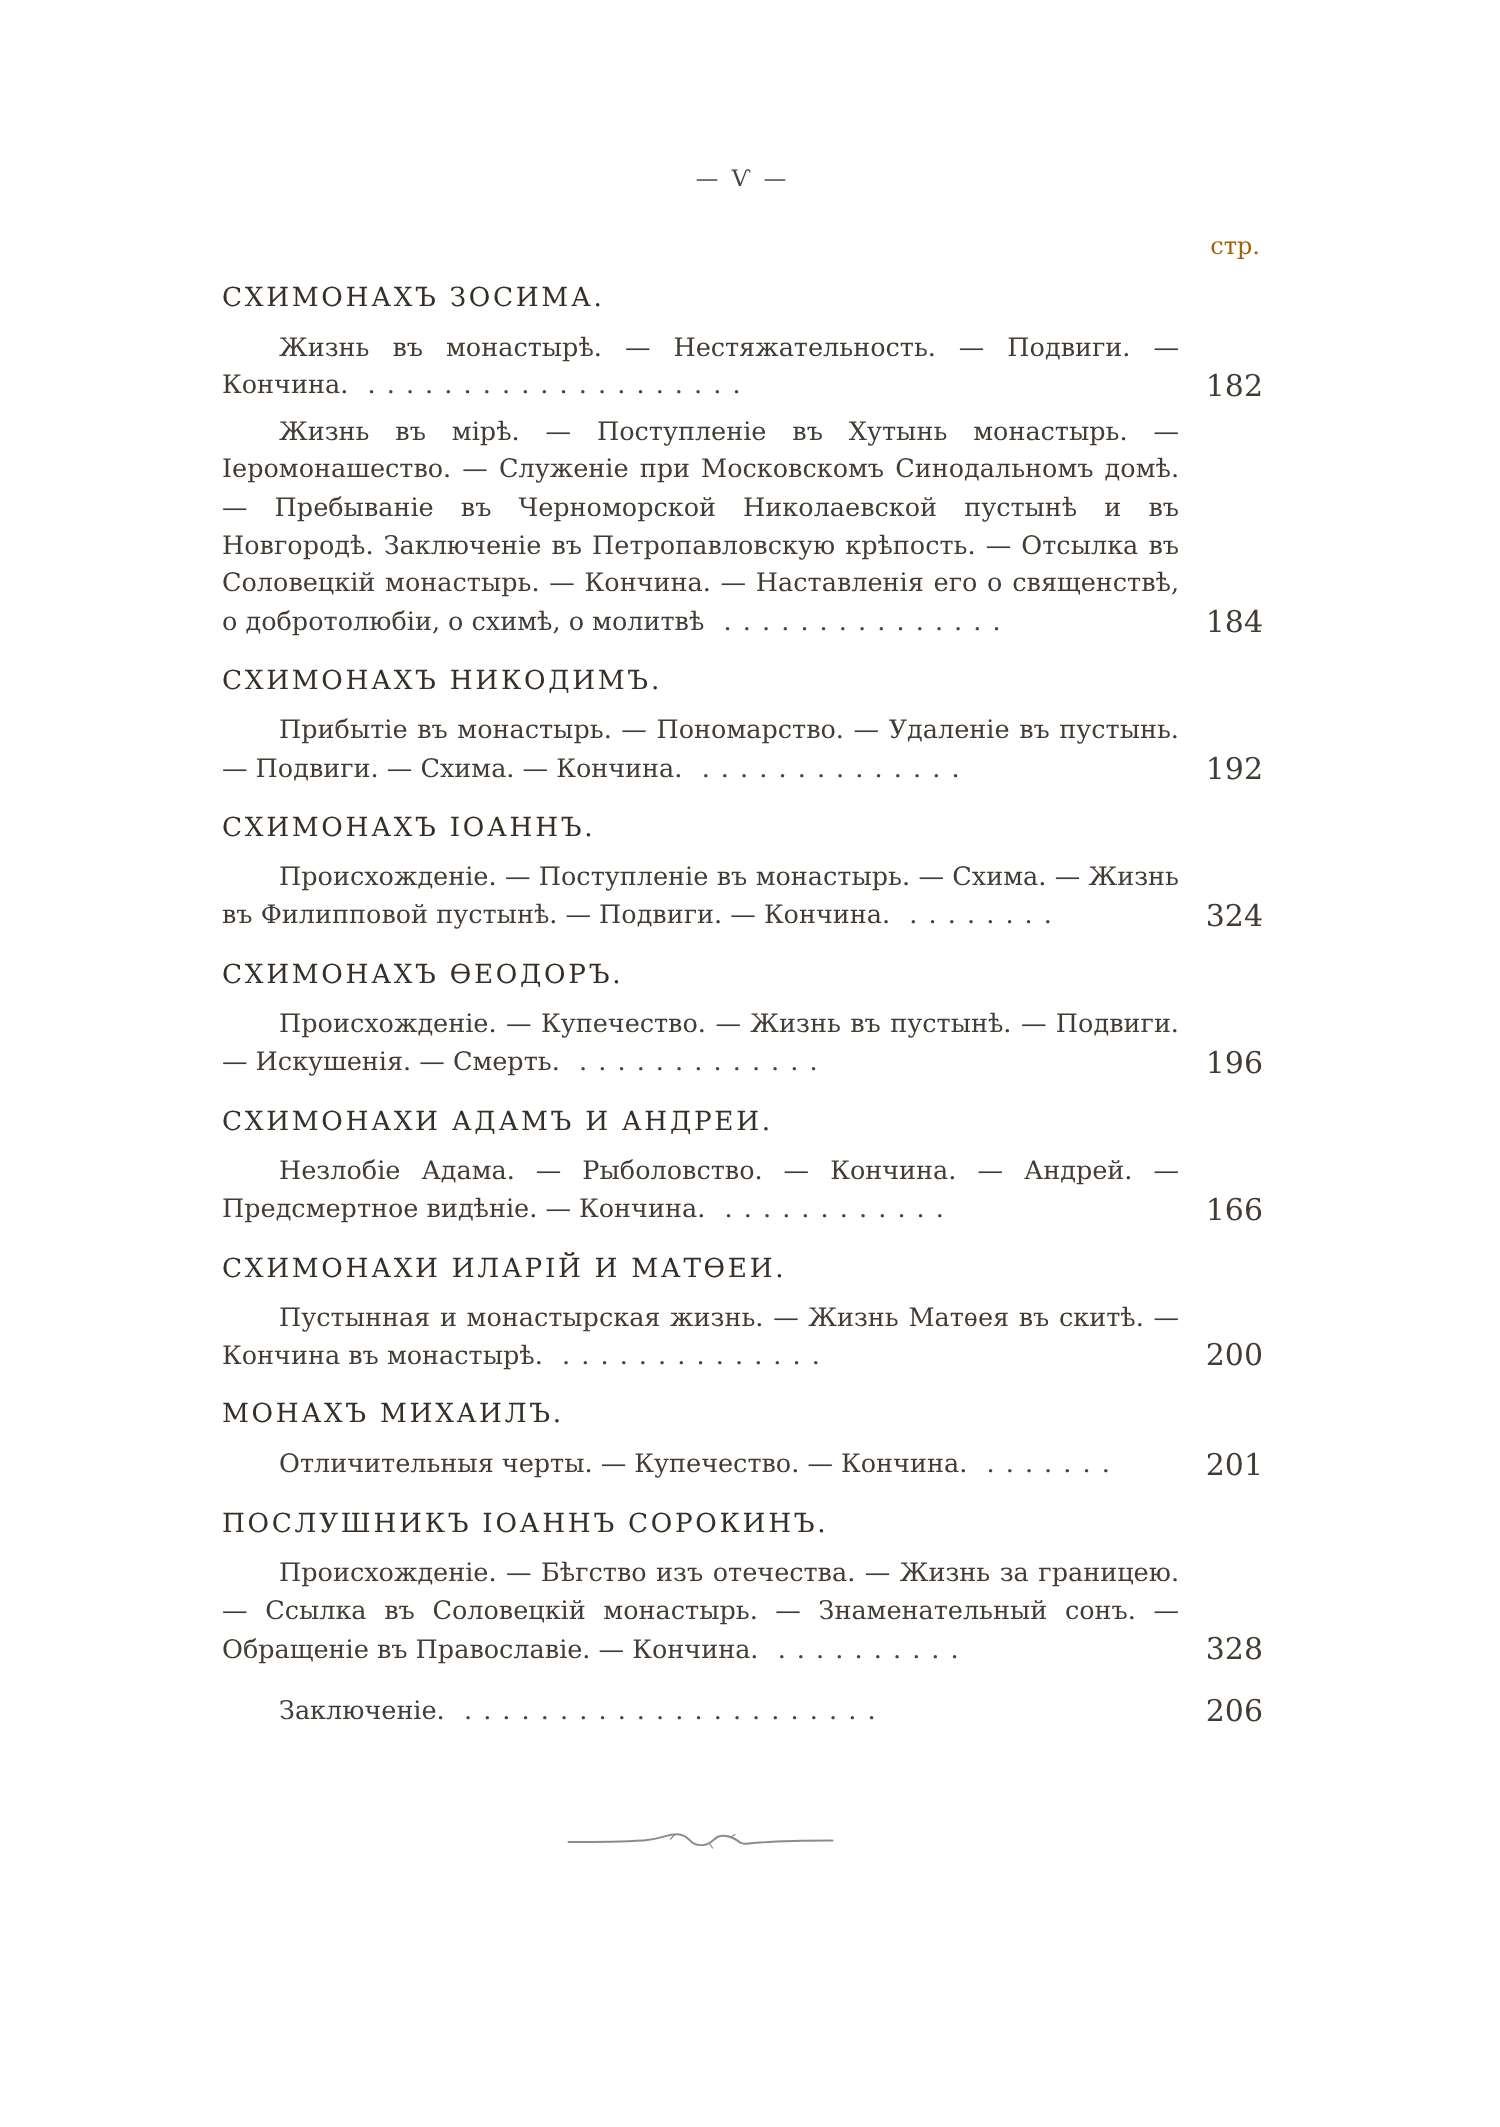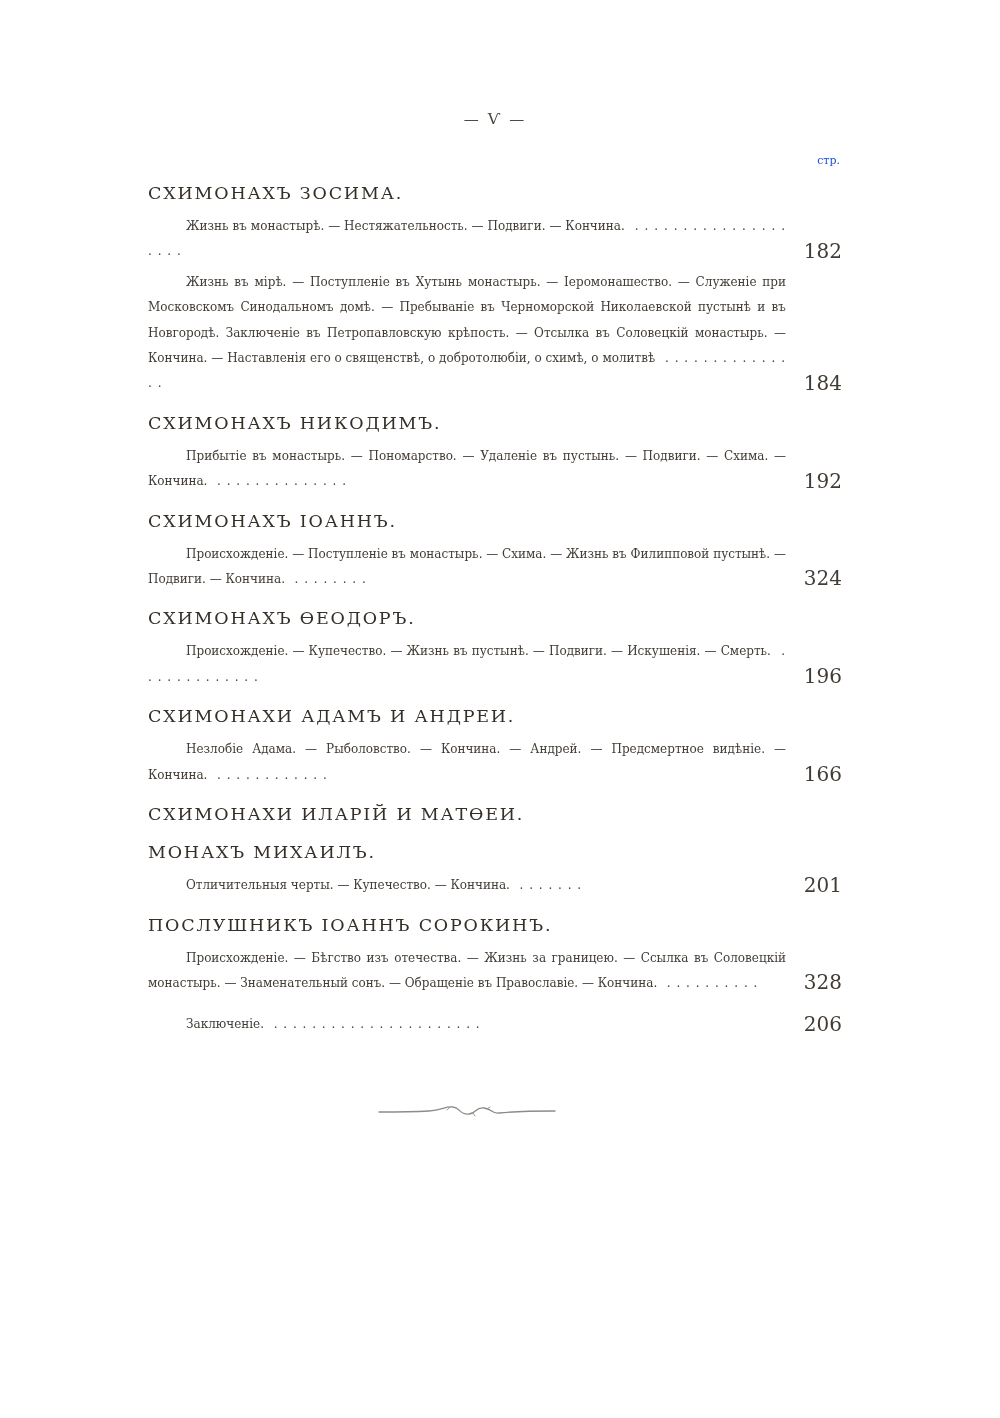--- a/index.html
+++ b/index.html
@@ -23,41 +23,41 @@
   }
   .folio {
     text-align: center;
     font-size: 15px;
     letter-spacing: 2px;
     color: #4a443c;
     margin-bottom: 26px;
   }
   .col-header {
     text-align: right;
-    font-size: 11px;
-    color: #1d4ed8;
+    font-size: 16px;
+    color: #a16207;
     margin-bottom: 2px;
     padding-right: 2px;
   }
   .toc-section { margin: 0 0 5px 0; }
   .heading {
     font-size: 17.5px;
     font-weight: normal;
     letter-spacing: 1.8px;
     text-align: left;
     color: #352f28;
     margin: 14px 56px 9px 0;
     line-height: 24px;
   }
   .entry {
     position: relative;
   }
   .entry-text {
     margin: 0 56px 0 0;
-    font-size: 12px;
+    font-size: 17px;
     line-height: 25.4px;
     text-align: justify;
     text-indent: 38px;
     color: #423c35;
   }
   .dots {
     letter-spacing: 1px;
     color: #4a443c;
     word-break: break-all;
   }
@@ -128,20 +128,24 @@
   <section class="toc-section">
     <h2 class="heading">СХИМОНАХИ АДАМЪ И АНДРЕИ.</h2>
     <div class="entry">
       <p class="entry-text"><span>Незлобіе Адама. — Рыболовство. — Кончина. — Андрей. — Предсмертное видѣніе. — Кончина.</span><span class="dots">&nbsp; . . . . . . . . . . . .</span></p>
       <span class="page-num">166</span>
     </div>
   </section>
 
   <section class="toc-section">
     <h2 class="heading">СХИМОНАХИ ИЛАРІЙ И МАТѲЕИ.</h2>
+    <div class="entry">
+      <p class="entry-text"><span>Пустынная и монастырская жизнь. — Жизнь Матѳея въ скитѣ. — Кончина въ монастырѣ.</span><span class="dots">&nbsp; . . . . . . . . . . . . . .</span></p>
+      <span class="page-num">200</span>
+    </div>
   </section>
 
   <section class="toc-section">
     <h2 class="heading">МОНАХЪ МИХАИЛЪ.</h2>
     <div class="entry">
       <p class="entry-text"><span>Отличительныя черты. — Купечество. — Кончина.</span><span class="dots">&nbsp; . . . . . . .</span></p>
       <span class="page-num">201</span>
     </div>
   </section>
 

